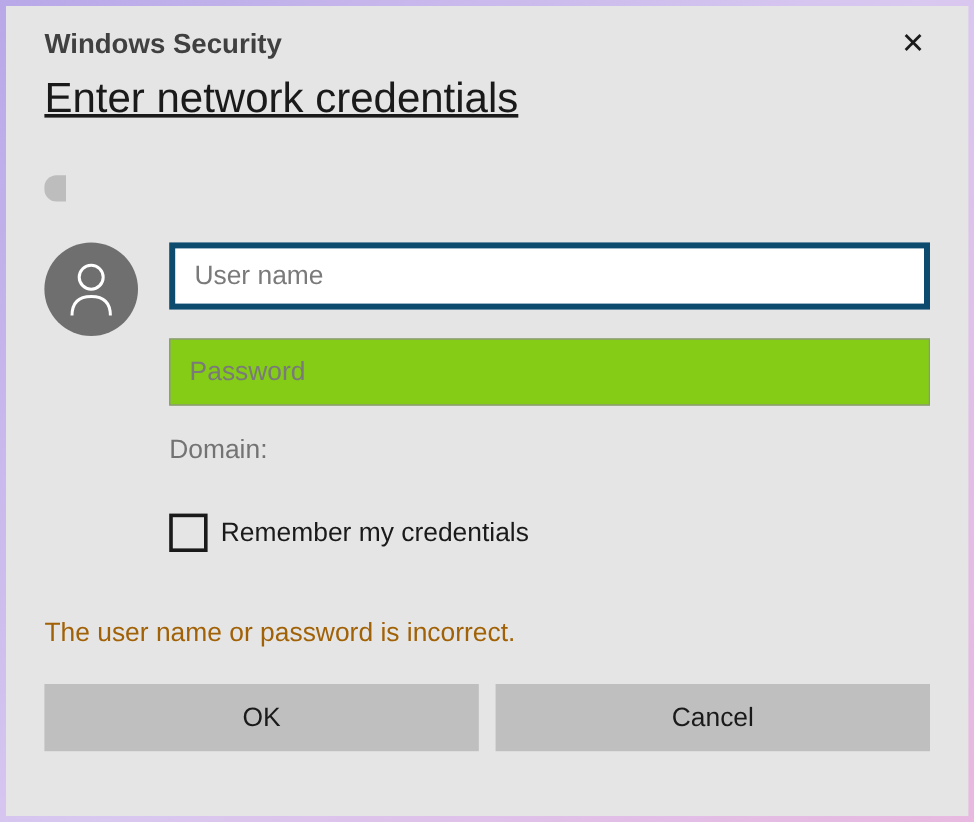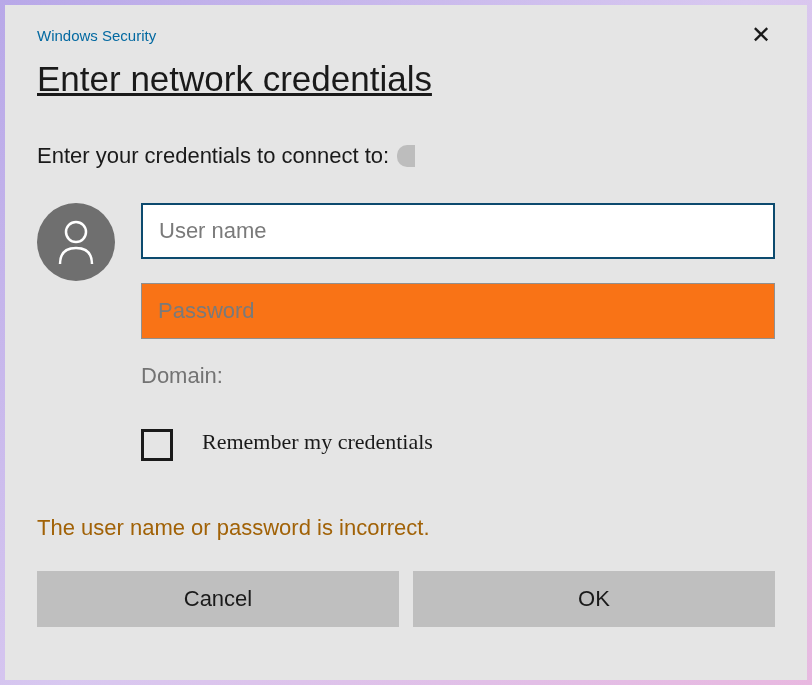--- a/index.html
+++ b/index.html
@@ -21,23 +21,23 @@
       padding: 18px 32px 28px 32px;
       position: relative;
     }
     .titlebar {
       display: flex;
       justify-content: space-between;
       align-items: center;
       margin-bottom: 12px;
     }
     .window-title {
-      font-size: 15px;
-      color: #0369a1;
-      font-weight: 400;
+      font-size: 23px;
+      color: #404040;
+      font-weight: 700;
     }
     .close-btn {
       font-size: 24px;
       color: #1a1a1a;
       cursor: pointer;
       line-height: 1;
       padding: 0 4px;
     }
     .heading {
       font-size: 35px;
@@ -87,35 +87,35 @@
       color: #1a1a1a;
       font-family: inherit;
       outline: none;
       margin-bottom: 24px;
     }
     .input::placeholder {
       color: #7a7a7a;
     }
     .username-input {
       background: #ffffff;
-      border: 2px solid #0c4a6e;
+      border: 5px solid #0c4a6e;
     }
     .password-input {
-      background: #f97316;
+      background: #84cc16;
       border: 1px solid #909090;
     }
     .domain-label {
       font-size: 22px;
       color: #737373;
       margin-bottom: 40px;
     }
     .checkbox-row {
       display: flex;
-      gap: 29px;
-      font-family: Liberation Serif, serif;
+      align-items: center;
+      gap: 11px;
     }
     .checkbox {
       width: 32px;
       height: 32px;
       border: 3px solid #1a1a1a;
       background: transparent;
       cursor: pointer;
     }
     .checkbox-label {
       font-size: 22px;
@@ -147,21 +147,20 @@
 
 <div class="dialog">
   <div class="titlebar">
     <div class="window-title">Windows Security</div>
     <div class="close-btn">✕</div>
   </div>
 
   <div class="heading">Enter network credentials</div>
 
   <div class="prompt">
-    <span>Enter your credentials to connect to:</span>
     <span class="prompt-decor"></span>
   </div>
 
   <div class="form-area">
     <div class="avatar">
       <svg width="40" height="48" viewBox="0 0 40 48">
         <circle cx="20" cy="14" r="10" fill="none" stroke="#ffffff" stroke-width="2.5"></circle>
         <path d="M 4 46 Q 4 30 20 30 Q 36 30 36 46" fill="none" stroke="#ffffff" stroke-width="2.5"></path>
       </svg>
     </div>
@@ -172,16 +171,16 @@
       <div class="checkbox-row">
         <div class="checkbox"></div>
         <div class="checkbox-label">Remember my credentials</div>
       </div>
     </div>
   </div>
 
   <div class="error-msg">The user name or password is incorrect.</div>
 
   <div class="button-row">
+    <button class="btn">OK</button>
     <button class="btn">Cancel</button>
-    <button class="btn">OK</button>
   </div>
 </div>
 
 </body></html>

